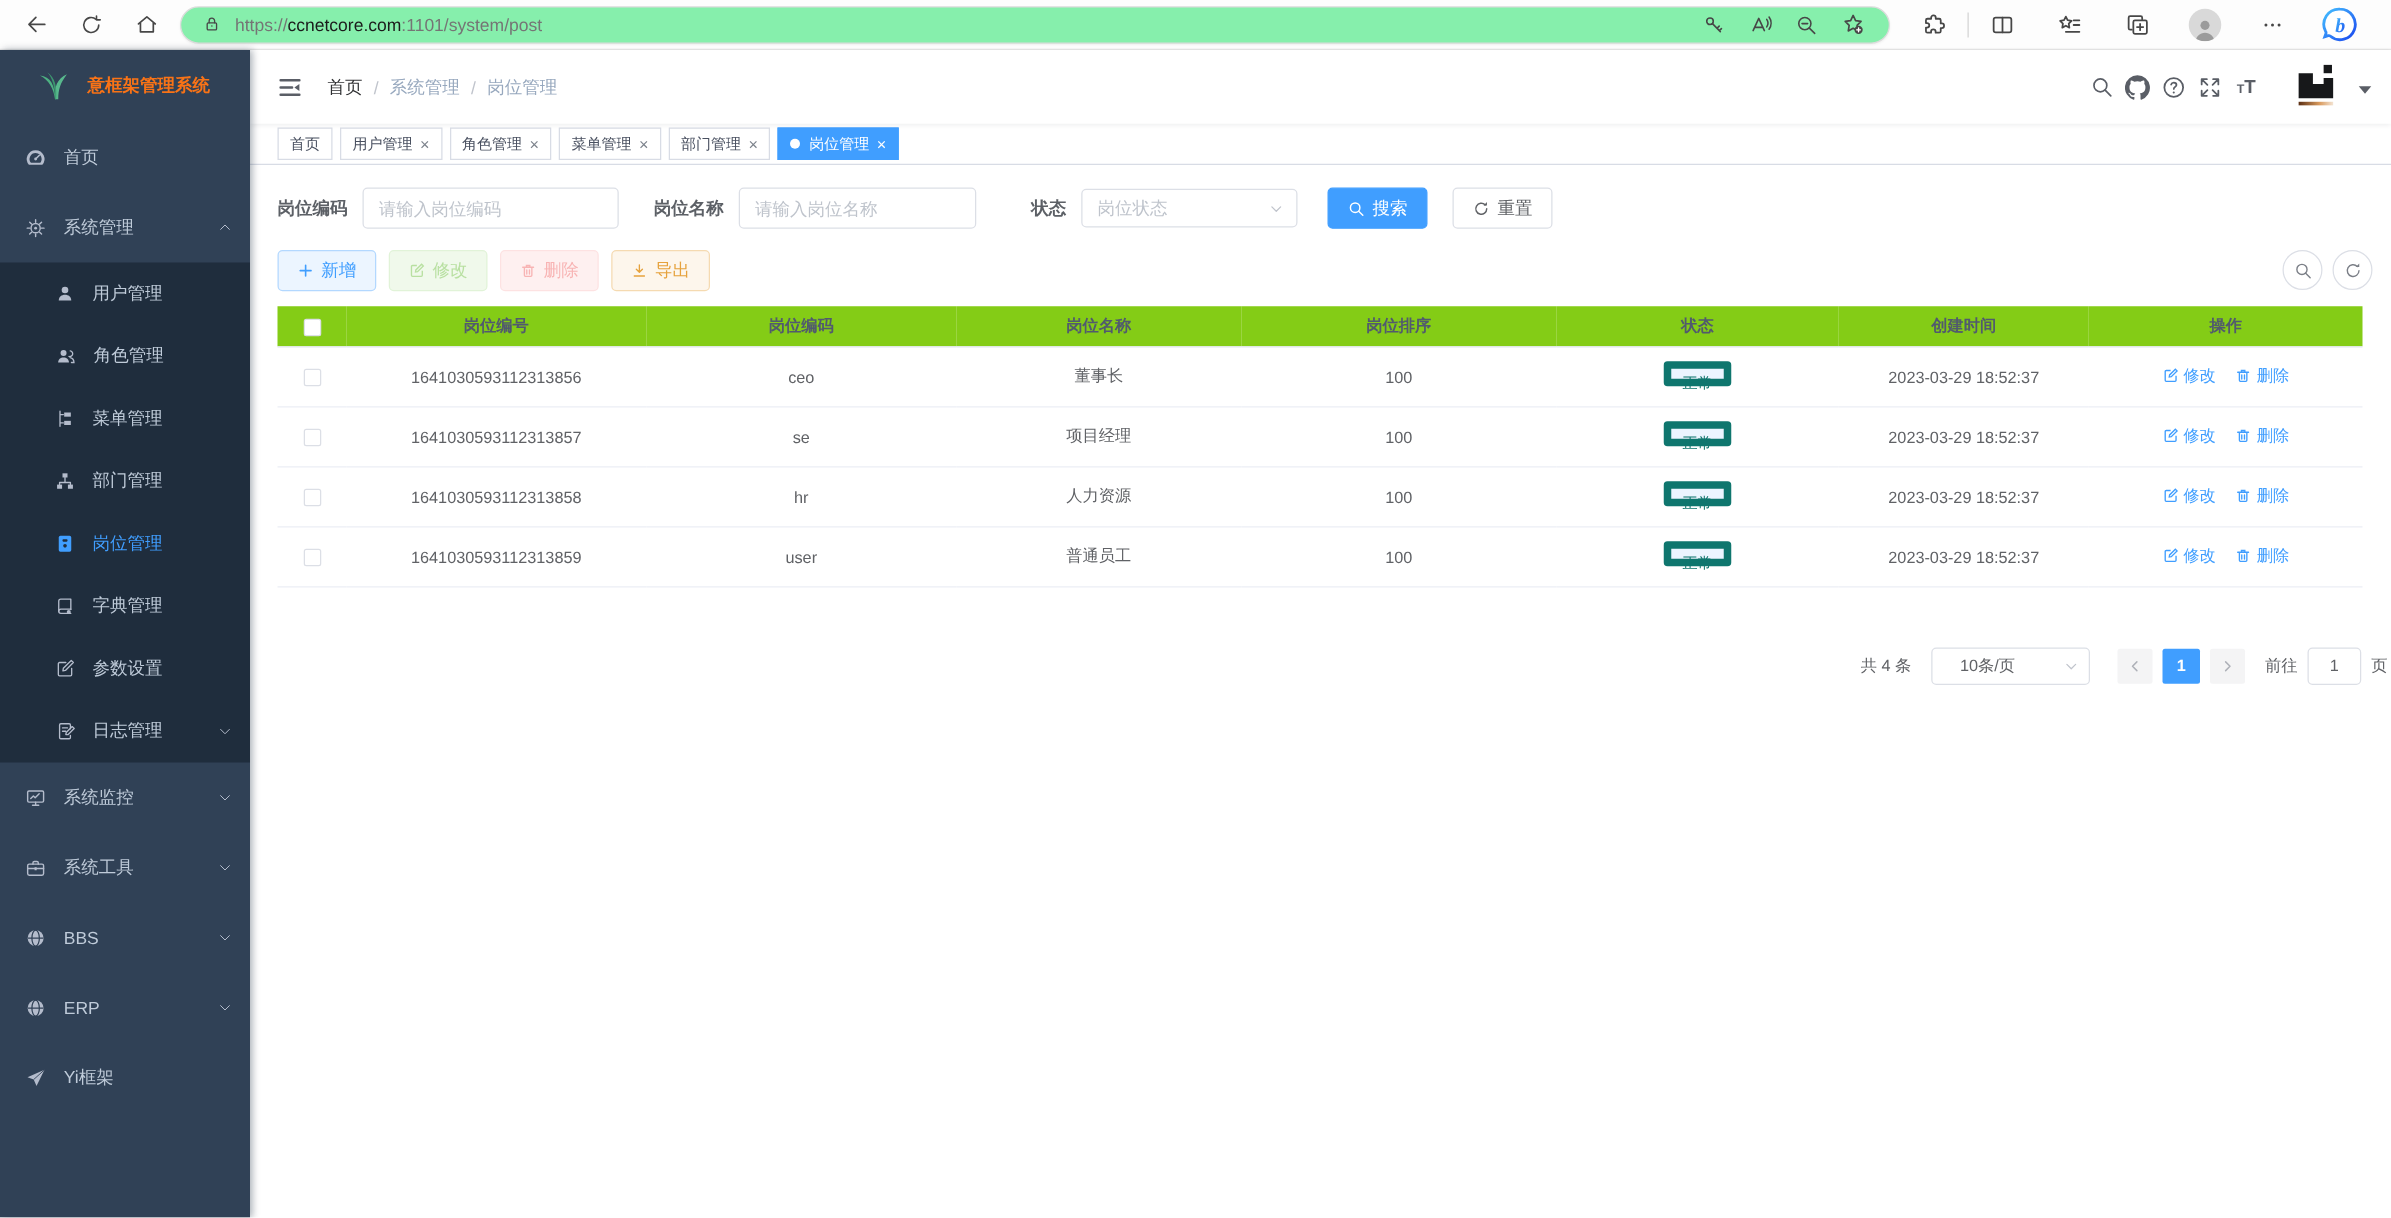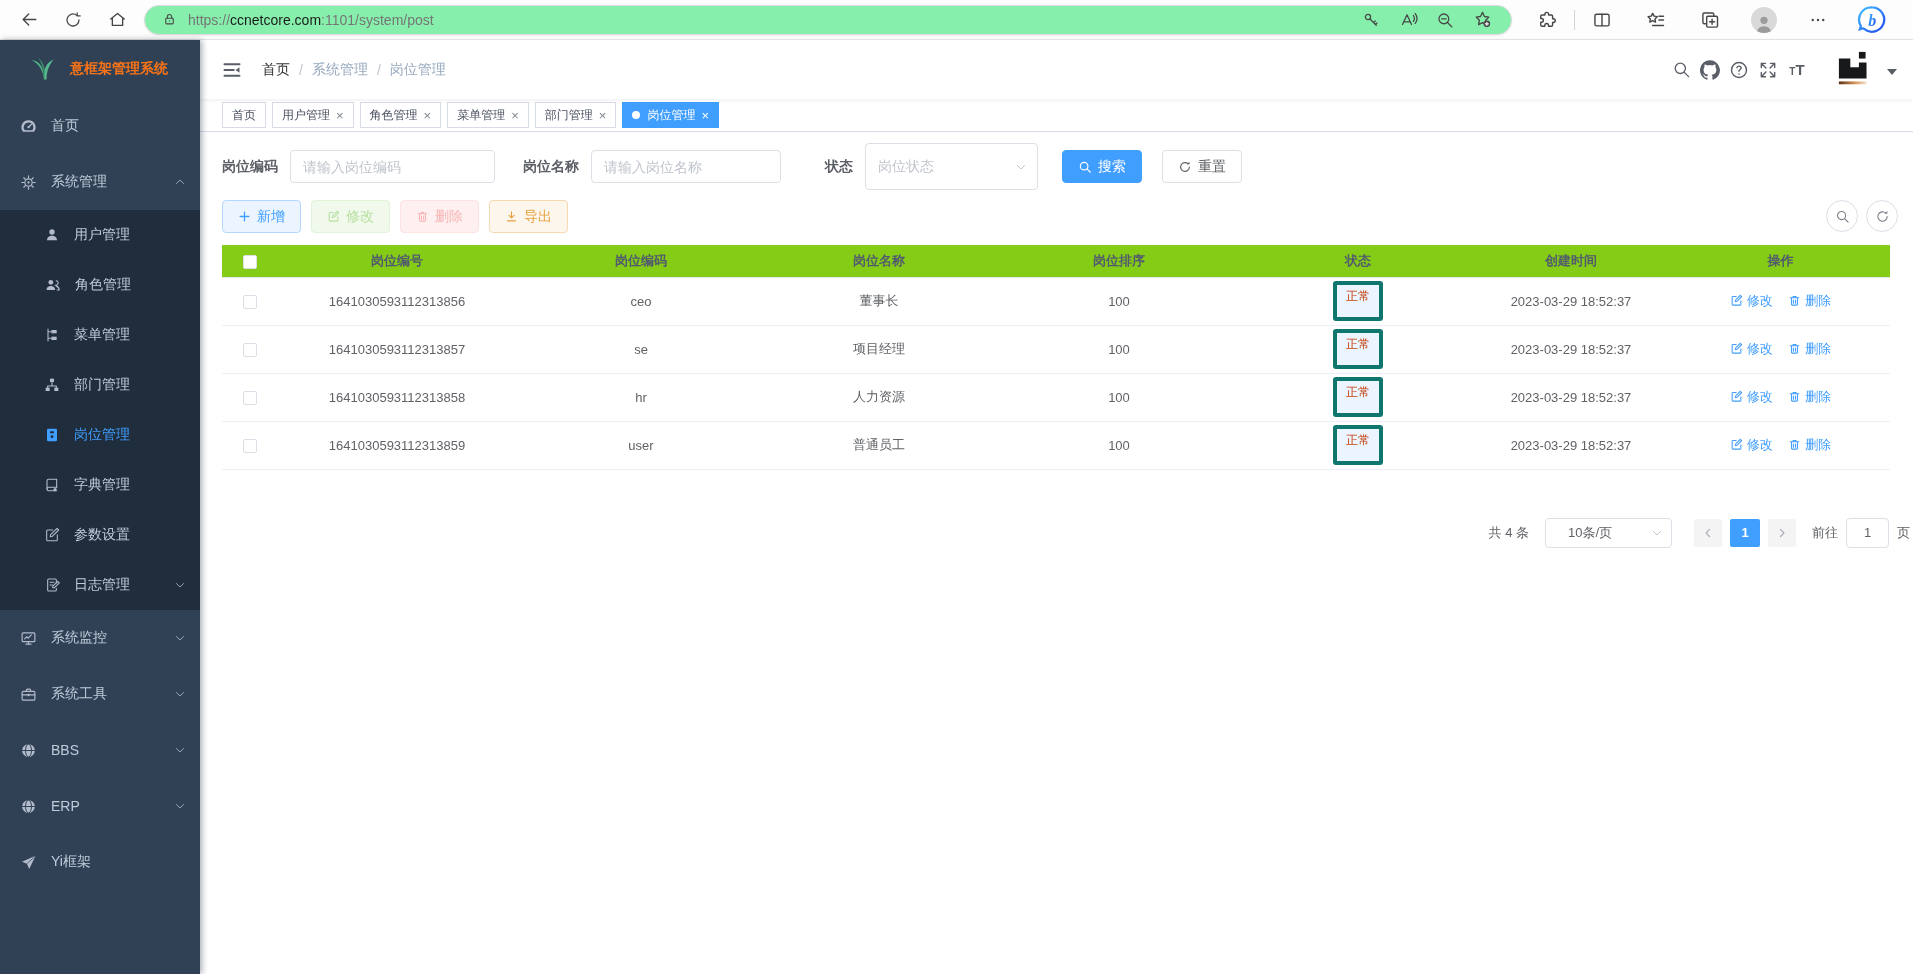--- a/index.html
+++ b/index.html
@@ -56,21 +56,21 @@
   .tab.active .x { color:#fff; }
   .tab.active .dot { width:8px; height:8px; border-radius:50%; background:#fff; margin-right:7px; }
 
   .content { padding:18px 0 0 22px; }
 
   
   .filter { display:flex; align-items:center; height:33px; }
   .f-label { font-weight:bold; color:#5c6066; margin-right:12px; white-space:nowrap; }
   .f-input { width:205px; height:33px; border:1px solid #dcdfe6; border-radius:4px; padding:12px 12px; font-size:14px; color:#606266; font-family:inherit; outline:none; }
   .f-input::placeholder { color:#bfc4cc; }
-  .f-select { width:173px; height:47px; border:1px solid #dcdfe6; border-radius:4px; padding:0 10px 0 12px; display:flex; align-items:center; color:#bfc4cc; cursor:pointer; }
+  .f-select { width:173px; height:31px; border:1px solid #dcdfe6; border-radius:4px; padding:0 10px 0 12px; display:flex; align-items:center; color:#bfc4cc; cursor:pointer; }
   .f-select .sp { flex:1; }
   .g2 { margin-left:28px; } .g3 { margin-left:44px; }
   .btn { height:33px; display:inline-flex; align-items:center; justify-content:center; border-radius:4px; font-size:14px; padding:0 15px; cursor:pointer; border:1px solid transparent; white-space:nowrap; }
   .btn svg { margin-right:6px; }
   .btn-primary { background:#409eff; border-color:#409eff; color:#fff; margin-left:24px; }
   .btn-plain { background:#fff; border-color:#dcdfe6; color:#606266; margin-left:20px; }
 
   
   .toolbar { display:flex; align-items:center; margin-top:17px; height:33px; position:relative; width:1691px; }
   .tb { margin-right:10px; }
@@ -79,21 +79,21 @@
   .btn-red    { background:#fef0f0; border-color:#fde2e2; color:#f8b4b4; }
   .btn-orange { background:#fdf6ec; border-color:#f5dab1; color:#e6a23c; }
   .circle-btn { position:absolute; top:0; width:32px; height:32px; border:1px solid #dcdfe6; border-radius:50%; background:#fff; display:flex; align-items:center; justify-content:center; cursor:pointer; }
   .cb1 { right:55px; } .cb2 { right:15px; }
 
   
   table.grid { width:1668px; border-collapse:collapse; table-layout:fixed; margin-top:12px; }
   .grid th { height:32px; background:#84cc16; color:#515a6e; font-weight:bold; font-size:13px; text-align:center; border-bottom:1px solid #dfe6ec; }
   .grid td { height:48px; border-bottom:1px solid #ebeef5; color:#606266; font-size:13px; text-align:center; }
   .ckb { display:inline-block; width:14px; height:14px; border:1px solid #dcdfe6; border-radius:2px; background:#fff; vertical-align:middle; cursor:pointer; }
-  .tag { display:inline-block; height:40px; line-height:22px; padding:0 9px; font-size:12px; color:#c2410c; background:#ecf5ff; border:4px solid #0f766e; border-radius:3px; }
+  .tag { display:inline-block; height:20px; line-height:22px; padding:0 9px; font-size:12px; color:#0f766e; background:#ecf5ff; border:6px solid #0f766e; border-radius:3px; }
   .op-link { color:#409eff; display:inline-flex; align-items:center; cursor:pointer; text-decoration:none; }
   .op-link svg { margin-right:4px; }
   .op-gap { margin-left:12px; }
 
   
   .pager { width:1688px; display:flex; align-items:center; justify-content:flex-end; margin-top:48px; font-size:13px; color:#606266; }
   .pg-total { margin-right:16px; }
   .pg-size { width:127px; height:30px; border:1px solid #dcdfe6; border-radius:4px; display:flex; align-items:center; padding:0 8px 0 22px; color:#606266; cursor:pointer; margin-right:18px; }
   .pg-size .sp { flex:1; }
   .pg-btn { width:28px; height:28px; background:#f4f4f5; border-radius:2px; display:flex; align-items:center; justify-content:center; margin:0 4px; cursor:pointer; }

